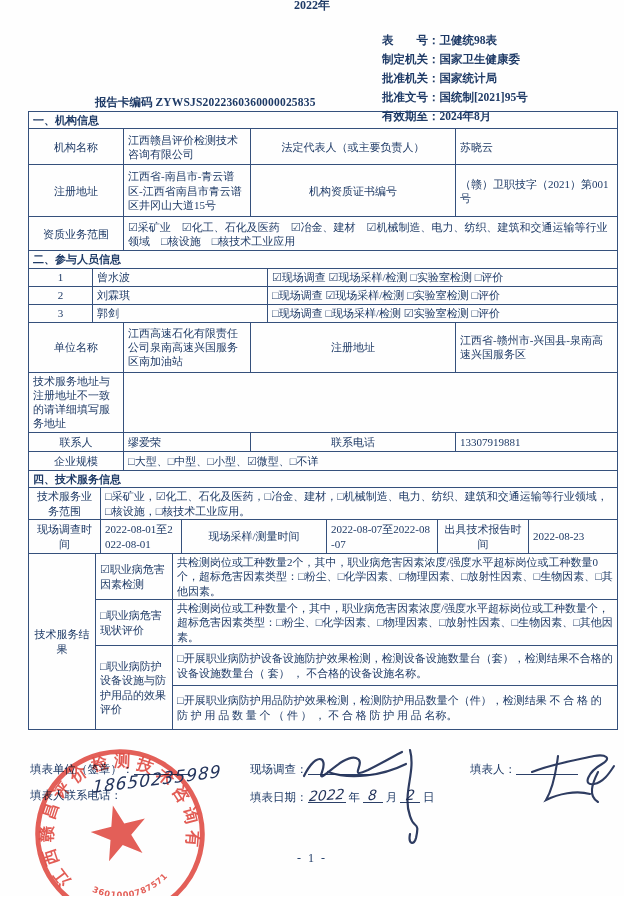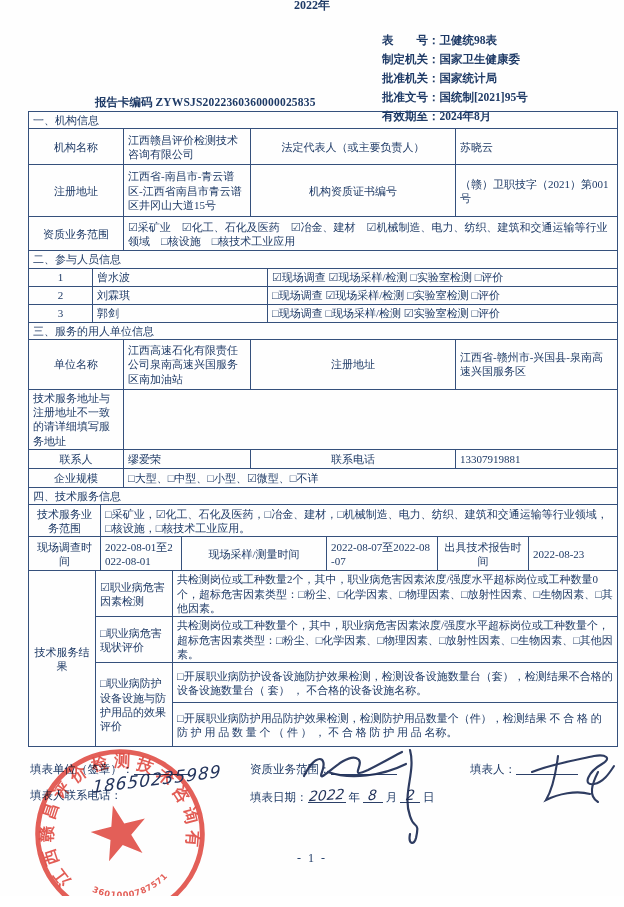--- a/index.html
+++ b/index.html
@@ -12,21 +12,21 @@
     font-size:12px;font-weight:bold;}
   .meta{position:absolute;left:382px;top:31px;font-size:11.5px;font-weight:bold;line-height:19px;}
   .meta-row{white-space:nowrap;}
   .report-code{position:absolute;left:95px;top:95px;font-size:11.5px;font-weight:bold;text-align:center;}
   .report-code .code{font-weight:bold;letter-spacing:.2px;}
 
   .form{position:absolute;left:28px;top:112px;width:589px;}
   .form table{border-collapse:collapse;table-layout:fixed;width:589px;margin-top:-1px;}
   .form td{border:1px solid #35507c;padding:1px 4px;font-size:11px;line-height:1.3;
     vertical-align:middle;overflow:hidden;word-break:break-all;}
-  .sec-title{font-weight:normal;font-size:11.5px;padding:2px 4px 1px 4px;}
+  .sec-title{font-weight:bold;font-size:11.5px;padding:2px 4px 1px 4px;}
   .lbl{text-align:center;}
   .val{text-align:left;}
   .top{vertical-align:top;}
   .h36{height:36px}.h50{height:50px}.h52{height:52px}.h19{height:19px}
   .h32{height:32px}.h34{height:34px}.h18{height:18px}.h46{height:46px}
   .h44{height:44px}.h40{height:40px}.h48{height:48px}
 
   .footer-line{position:absolute;font-size:11.5px;white-space:nowrap;}
   .blank{display:inline-block;border-bottom:1px solid #2c4068;height:12px;vertical-align:-2px;}
   .hand{font-family:"DejaVu Sans",sans-serif;font-style:italic;color:#23345c;}
@@ -122,23 +122,20 @@
       </table>
 
     <table>
       <colgroup>
           <col style="width:95px">
           <col style="width:127px">
           <col style="width:205px">
           <col style="width:162px">
         </colgroup>
       <tbody>
-          <tr>
-            <td colspan="4" class="sec-title">三、服务的用人单位信息</td>
-          </tr>
       <tr class="h50">
         <td class="lbl">单位名称</td>
         <td class="val top">江西高速石化有限责任公司泉南高速兴国服务区南加油站</td>
         <td class="lbl">注册地址</td>
         <td class="val top">江西省-赣州市-兴国县-泉南高速兴国服务区</td>
       </tr>
       <tr class="h48">
         <td class="val">技术服务地址与注册地址不一致的请详细填写服务地址</td>
         <td class="val" colspan="3"></td>
       </tr>
@@ -216,21 +213,21 @@
         <td class="val">□开展职业病防护用品防护效果检测，检测防护用品数量个（件），检测结果 不 合 格 的 防 护 用 品 数 量 个 （ 件 ） ， 不 合 格 防 护 用 品 名称。</td>
       </tr>
     </tbody>
       </table>
   </div>
 
   <div class="footer-line" style="left:30px;top:762px;">
     <span>填表单位（签章）：</span><span class="blank" style="width:56px"></span>
   </div>
   <div class="footer-line" style="left:250px;top:762px;">
-    <span>资质业务范围：</span><span class="blank" style="width:66px"></span>
+    <span>现场调查：</span><span class="blank" style="width:66px"></span>
   </div>
   <div class="footer-line" style="left:470px;top:762px;">
     <span>填表人：</span><span class="blank" style="width:62px"></span>
   </div>
 
   <div class="footer-line" style="left:30px;top:788px;">
     <span>填表人联系电话：</span>
   </div>
   <div class="hand hand-phone">18650235989</div>
 

